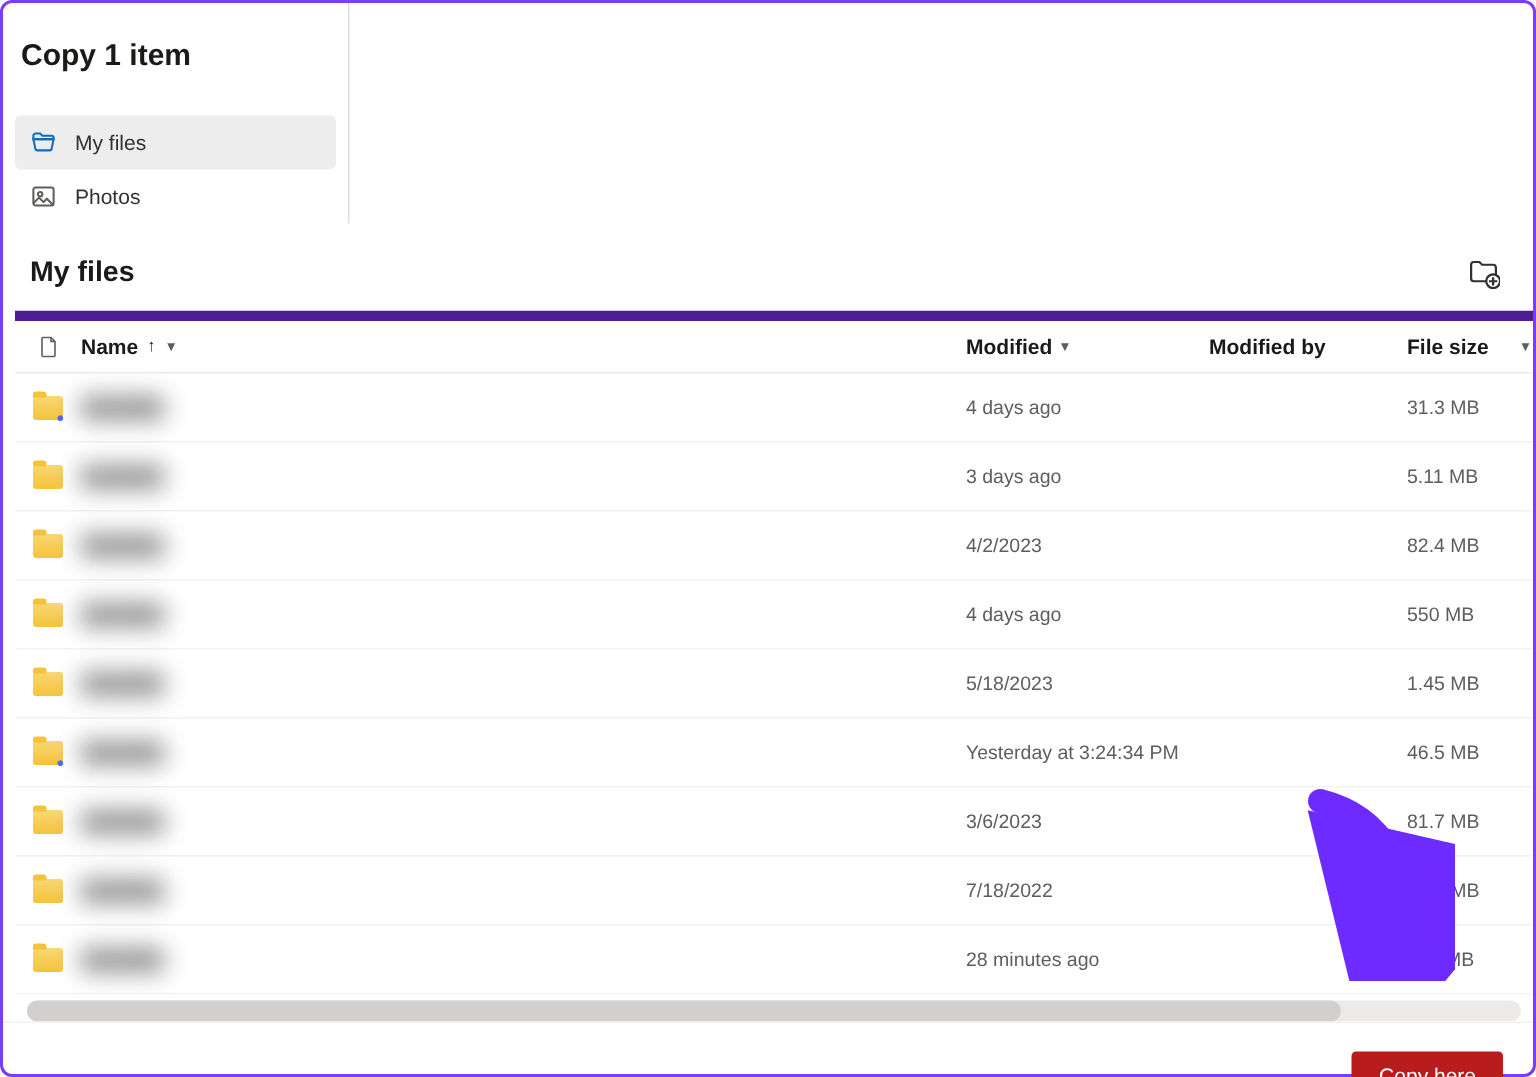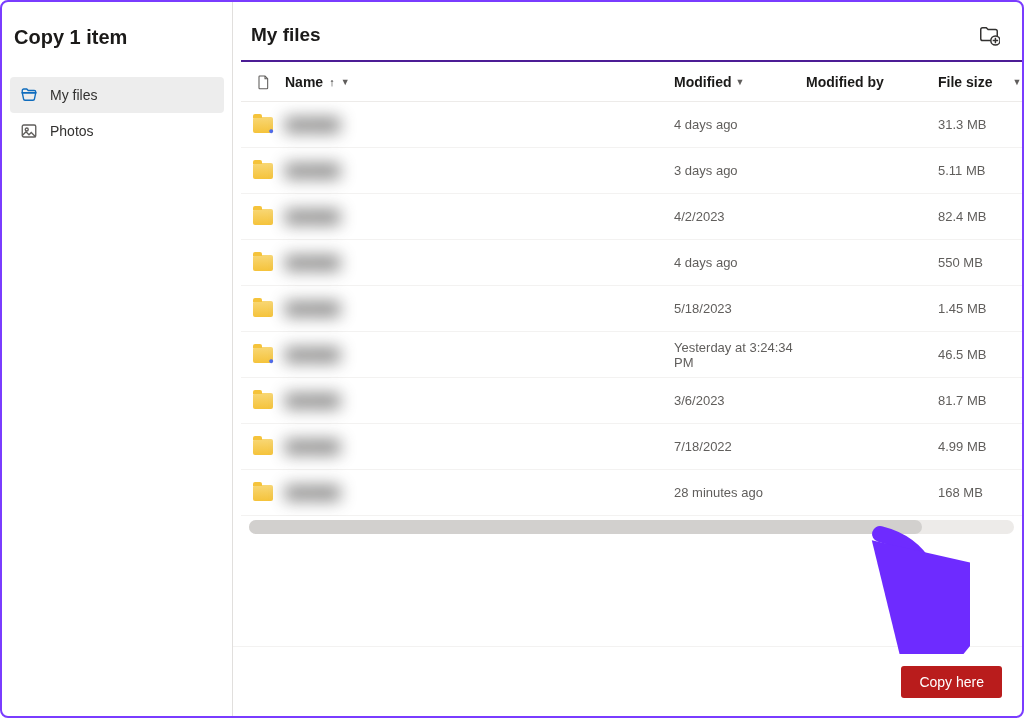--- a/index.html
+++ b/index.html
@@ -10,20 +10,21 @@
     color: #323130;
     background: #fff;
     overflow: hidden;
   }
   .dialog {
     width: 1024px;
     height: 718px;
     border: 2px solid #7a3cff;
     border-radius: 8px;
     display: flex;
+    flex-direction: column;
     position: relative;
     background: #fff;
   }
   
   .sidebar {
     width: 231px;
     border-right: 1px solid #e1dfdd;
     display: flex;
     flex-direction: column;
     padding-top: 8px;
@@ -82,29 +83,29 @@
     flex: 1;
     overflow: hidden;
     padding: 0 0 0 8px;
     display: flex;
     flex-direction: column;
   }
   .thead {
     display: flex;
     align-items: center;
     height: 42px;
-    border-top: 2px solid #4c1d95;
+    border-top: 7px solid #4c1d95;
     border-bottom: 1px solid #edebe9;
     font-weight: 600;
     font-size: 14px;
     color: #1b1a19;
   }
   .col-icon   { width: 44px; display:flex; justify-content:center; }
   .col-name   { flex: 1; min-width: 0; display:flex; align-items:center; gap:6px; }
-  .col-mod    { width: 132px; display:flex; align-items:center; gap:4px;}
+  .col-mod    { width: 162px; display:flex; align-items:center; gap:4px;}
   .col-by     { width: 132px; }
   .col-size   { width: 84px; display:flex; align-items:center; gap:20px; }
   .chev { font-size: 9px; color:#605e5c; }
   .sort-arrow { font-size: 11px; }
   .tbody { overflow-y: auto; }
   .row {
     display: flex;
     align-items: center;
     height: 46px;
     border-bottom: 1px solid #f3f2f1;

